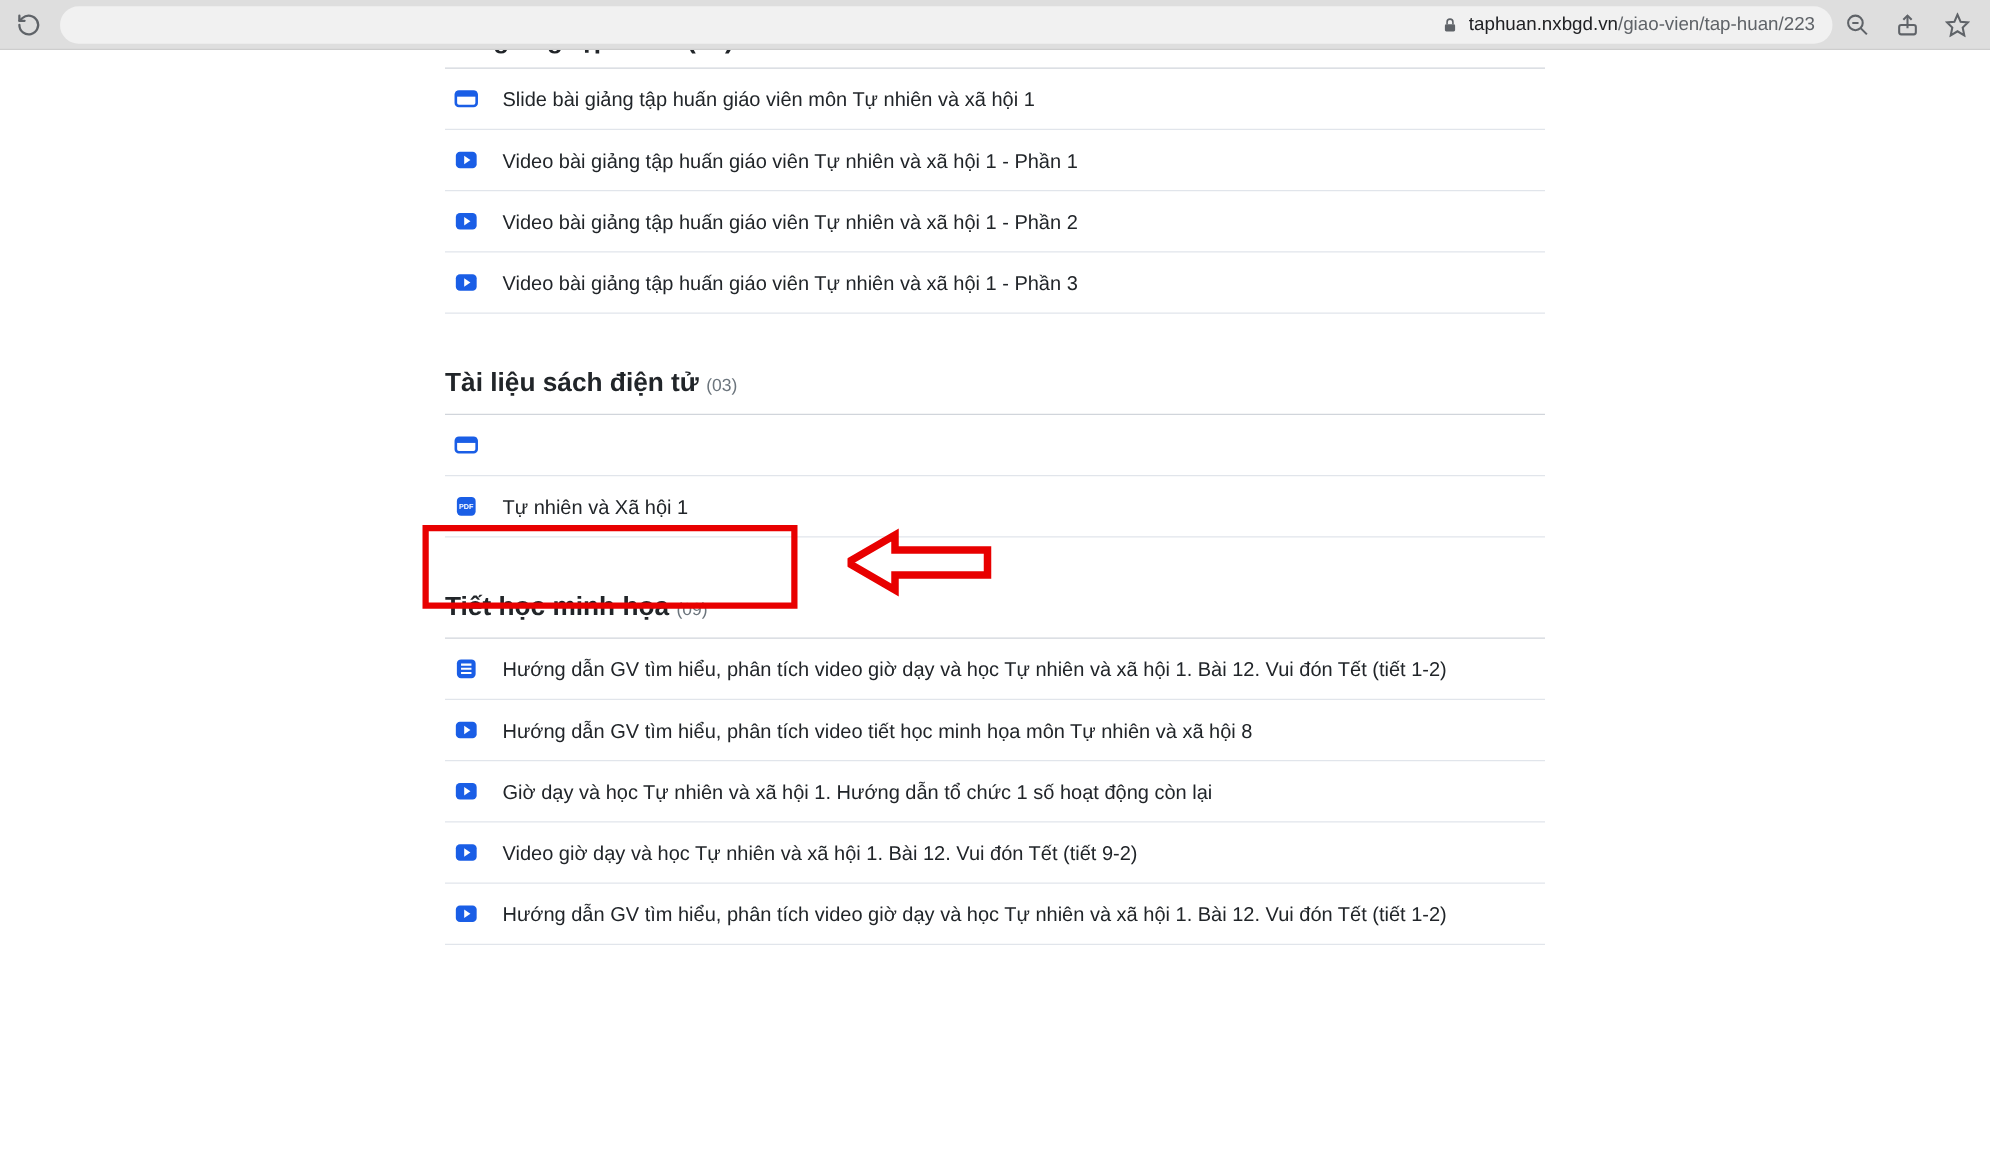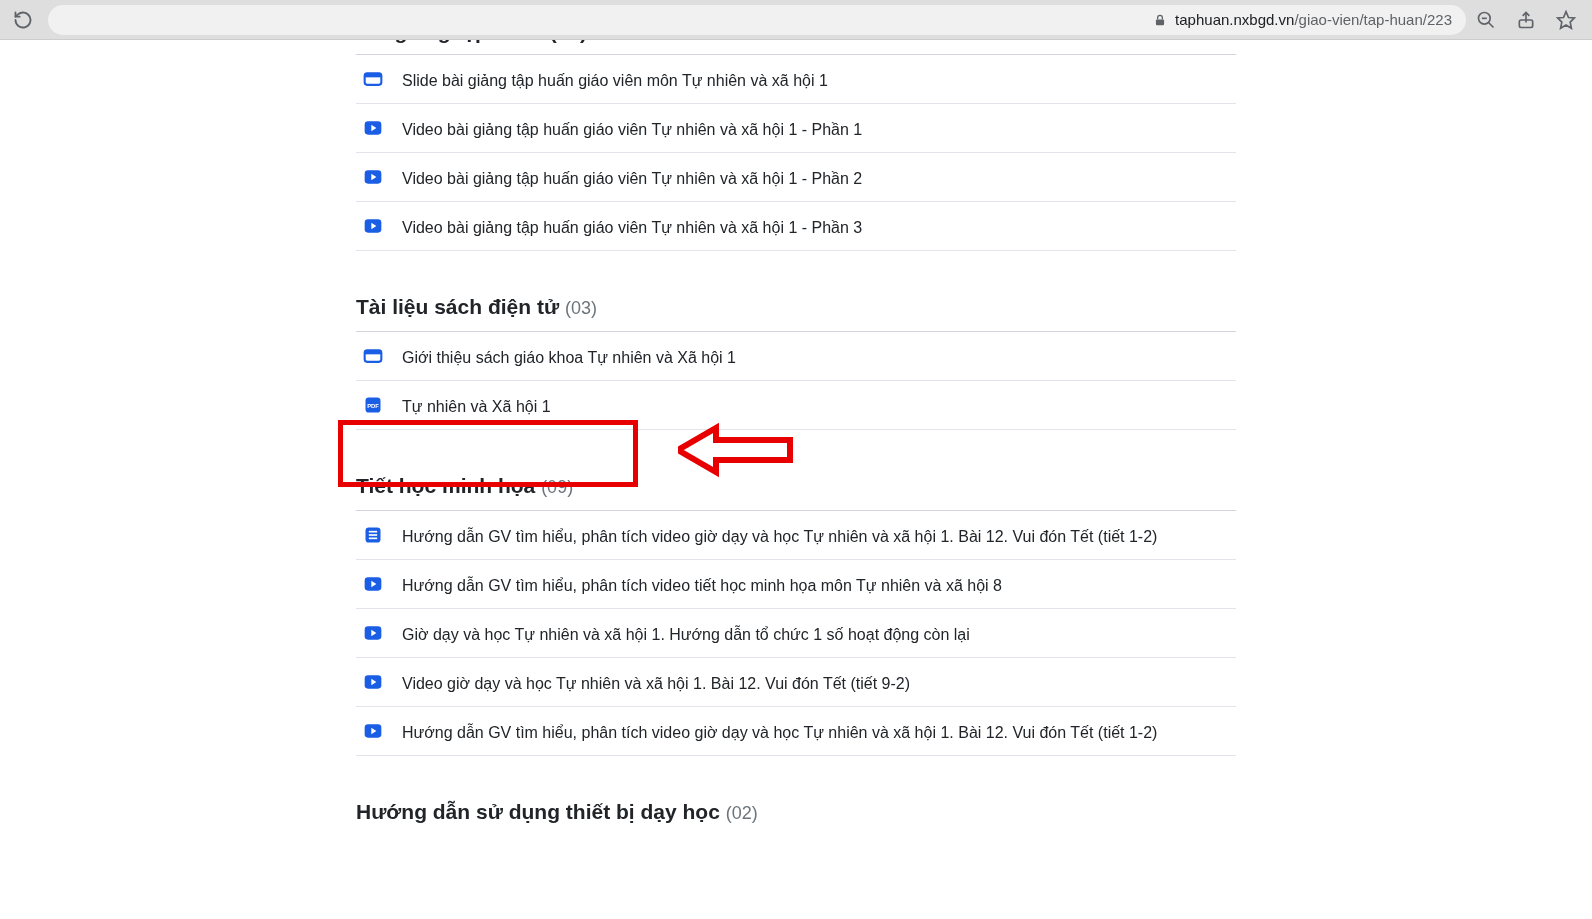--- a/index.html
+++ b/index.html
@@ -22,21 +22,21 @@
   .page {
     width: 100%; height: calc(919px - 40px); overflow: hidden; position: relative;
   }
   .content {
     width: 880px; margin: 0 auto; padding-top: 0;
   }
   .section-title {
     font-size: 21px; font-weight: 700; color: #212529;
     padding: 0 0 12px 0;
   }
-  .section-title .count { font-weight: 400; color: #6c757d; font-size: 18px; }
+  .section-title .count { font-weight: 400; color: #6c757d; font-size: 14px; }
   .section-partial-title {
     font-size: 21px; font-weight: 700; color: #212529;
     padding: 0 0 10px 0; margin-top: -4px;
   }
   .list { border-top: 1px solid #d1d5db; }
   .row {
     display: flex; align-items: flex-end; padding: 13px 6px;
     border-bottom: 1px solid #e1e5eb; font-size: 16px; color: #212529;
   }
   .row .icon { width: 22px; height: 22px; margin-right: 18px; flex-shrink: 0; display:flex; align-items:center; justify-content:center; }
@@ -132,21 +132,20 @@
       <div class="section-gap"></div>
       <div class="section-title">Tài liệu sách điện tử <span class="count">(03)</span></div>
       <div class="list">
         <div class="row">
           <span class="icon">
             <svg width="20" height="20" viewBox="0 0 24 24">
               <rect x="2" y="5" width="20" height="14" rx="3" fill="none" stroke="#1a5ee6" stroke-width="2.5"></rect>
               <rect x="2" y="5" width="20" height="5" fill="#1a5ee6"></rect>
             </svg>
           </span>
-          <span>Giới thiệu sách giáo khoa Tự nhiên và Xã hội 1</span>
         </div>
         <div class="row">
           <span class="icon">
             <svg width="20" height="20" viewBox="0 0 24 24">
               <rect x="3" y="3" width="18" height="18" rx="4" fill="#1a5ee6"></rect>
               <text x="12" y="15" text-anchor="middle" font-size="7" font-family="Arial" font-weight="700" fill="#fff">PDF</text>
             </svg>
           </span>
           <span>Tự nhiên và Xã hội 1</span>
         </div>
@@ -196,21 +195,20 @@
           <span class="icon">
             <svg width="20" height="20" viewBox="0 0 24 24">
               <rect x="2" y="4" width="20" height="16" rx="4" fill="#1a5ee6"></rect>
               <polygon points="10,8 10,16 16,12" fill="#fff"></polygon>
             </svg>
           </span>
           <span>Hướng dẫn GV tìm hiểu, phân tích video giờ dạy và học Tự nhiên và xã hội 1. Bài 12. Vui đón Tết (tiết 1-2)</span>
         </div>
       </div>
       <div class="section-gap"></div>
-      <div class="section-title">Hướng dẫn sử dụng thiết bị dạy học <span class="count">(02)</span></div>
     </div>
   <div class="overlay" id="overlay">
       <div class="hlbox" style="left:338px;top:380px;width:300px;height:67px;"></div>
       <div class="arrow" style="left:678px;top:382px;">
         <svg width="120" height="56" viewBox="0 0 120 56">
           <polygon points="0,28 38,6 38,18 112,18 112,38 38,38 38,50" fill="none" stroke="#e80000" stroke-width="6" stroke-linejoin="miter"></polygon>
         </svg>
       </div>
     </div>
 </div>

